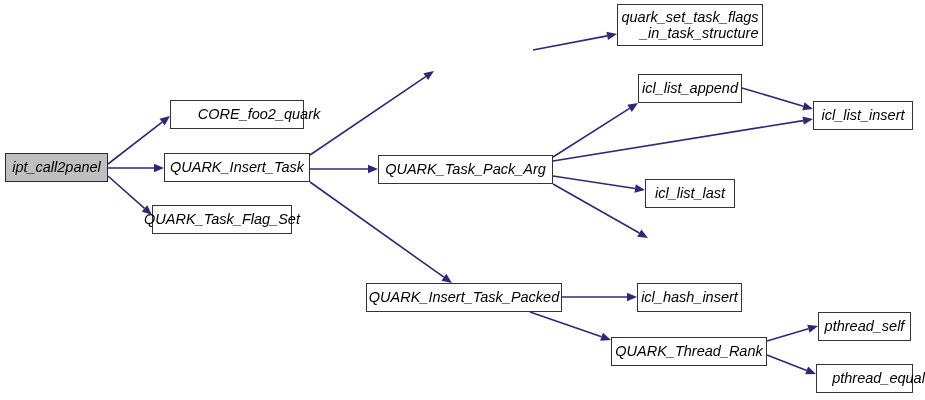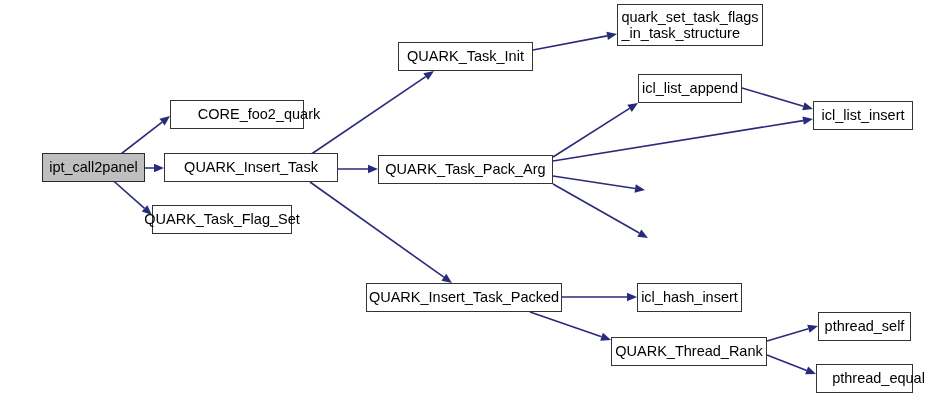--- a/index.html
+++ b/index.html
@@ -26,28 +26,28 @@
     position: absolute;
     box-sizing: border-box;
     border: 1px solid #333333;
     background: #ffffff;
     color: #000000;
     font-size: 14.5px;
     line-height: 1.12;
     display: flex;
     align-items: center;
     justify-content: center;
-    text-align: left;
+    text-align: right;
     white-space: pre-line;
     letter-spacing: 0px;
+    font-style: italic;
   }
   .node.root {
     background: #bfbfbf;
     border-color: #2b2b2b;
-    margin-left: 37px;
   }
   .node-label {
     display: block;
     padding: 0 2px;
   }
 </style>
 </head>
 <body>
 
 <div id="graph-canvas">
@@ -112,26 +112,26 @@
         <line x1="767" y1="341" x2="808.4063449842873" y2="328.8216632399155" stroke="#2a2a7a" stroke-width="1.6"></line>
         <polygon points="818,326 809.5914435450518,332.8509983465148 807.2212464235229,324.7923281333162" fill="#2a2a7a"></polygon>
       </g>
       <g>
         <line x1="767" y1="355" x2="806.6763869104985" y2="370.38472145509127" stroke="#2a2a7a" stroke-width="1.6"></line>
         <polygon points="816,374 805.1579699216369,374.3006389526819 808.1948038993602,366.46880395750065" fill="#2a2a7a"></polygon>
       </g>
     </svg>
 <div class="node root" style="left: 5px; top: 153px; width: 103px; height: 29px;"><span class="node-label">ipt_call2panel</span></div>
     <div class="node" style="left: 170px; top: 100px; width: 134px; height: 29px; padding-left: 44px;"><span class="node-label">CORE_foo2_quark</span></div>
-    <div class="node" style="left: 164px; top: 153px; width: 174px; height: 29px;"><span class="node-label">QUARK_Insert_Task</span></div>
+    <div class="node" style="left: 164px; top: 153px; width: 146px; height: 29px;"><span class="node-label">QUARK_Insert_Task</span></div>
     <div class="node" style="left: 152px; top: 205px; width: 140px; height: 29px;"><span class="node-label">QUARK_Task_Flag_Set</span></div>
-    <div class="node" style="left: 398px; top: 42px; width: 135px; height: 29px;"><span class="node-label">QUARK_Task_Init</span></div>
     <div class="node" style="left: 378px; top: 155px; width: 175px; height: 29px;"><span class="node-label">QUARK_Task_Pack_Arg</span></div>
     <div class="node" style="left: 366px; top: 283px; width: 196px; height: 29px;"><span class="node-label">QUARK_Insert_Task_Packed</span></div>
     <div class="node" style="left: 617px; top: 4px; width: 146px; height: 42px;"><span class="node-label">quark_set_task_flags
 _in_task_structure</span></div>
     <div class="node" style="left: 813px; top: 101px; width: 100px; height: 29px;"><span class="node-label">icl_list_insert</span></div>
     <div class="node" style="left: 638px; top: 74px; width: 104px; height: 29px;"><span class="node-label">icl_list_append</span></div>
+    <div class="node" style="left: 645px; top: 179px; width: 90px; height: 29px;"><span class="node-label">icl_list_last</span></div>
     <div class="node" style="left: 637px; top: 283px; width: 105px; height: 29px;"><span class="node-label">icl_hash_insert</span></div>
     <div class="node" style="left: 611px; top: 337px; width: 156px; height: 29px;"><span class="node-label">QUARK_Thread_Rank</span></div>
     <div class="node" style="left: 818px; top: 312px; width: 93px; height: 29px;"><span class="node-label">pthread_self</span></div>
     <div class="node" style="left: 816px; top: 364px; width: 97px; height: 29px; padding-left: 28px;"><span class="node-label">pthread_equal</span></div>
   </div>
 
 </body></html>

